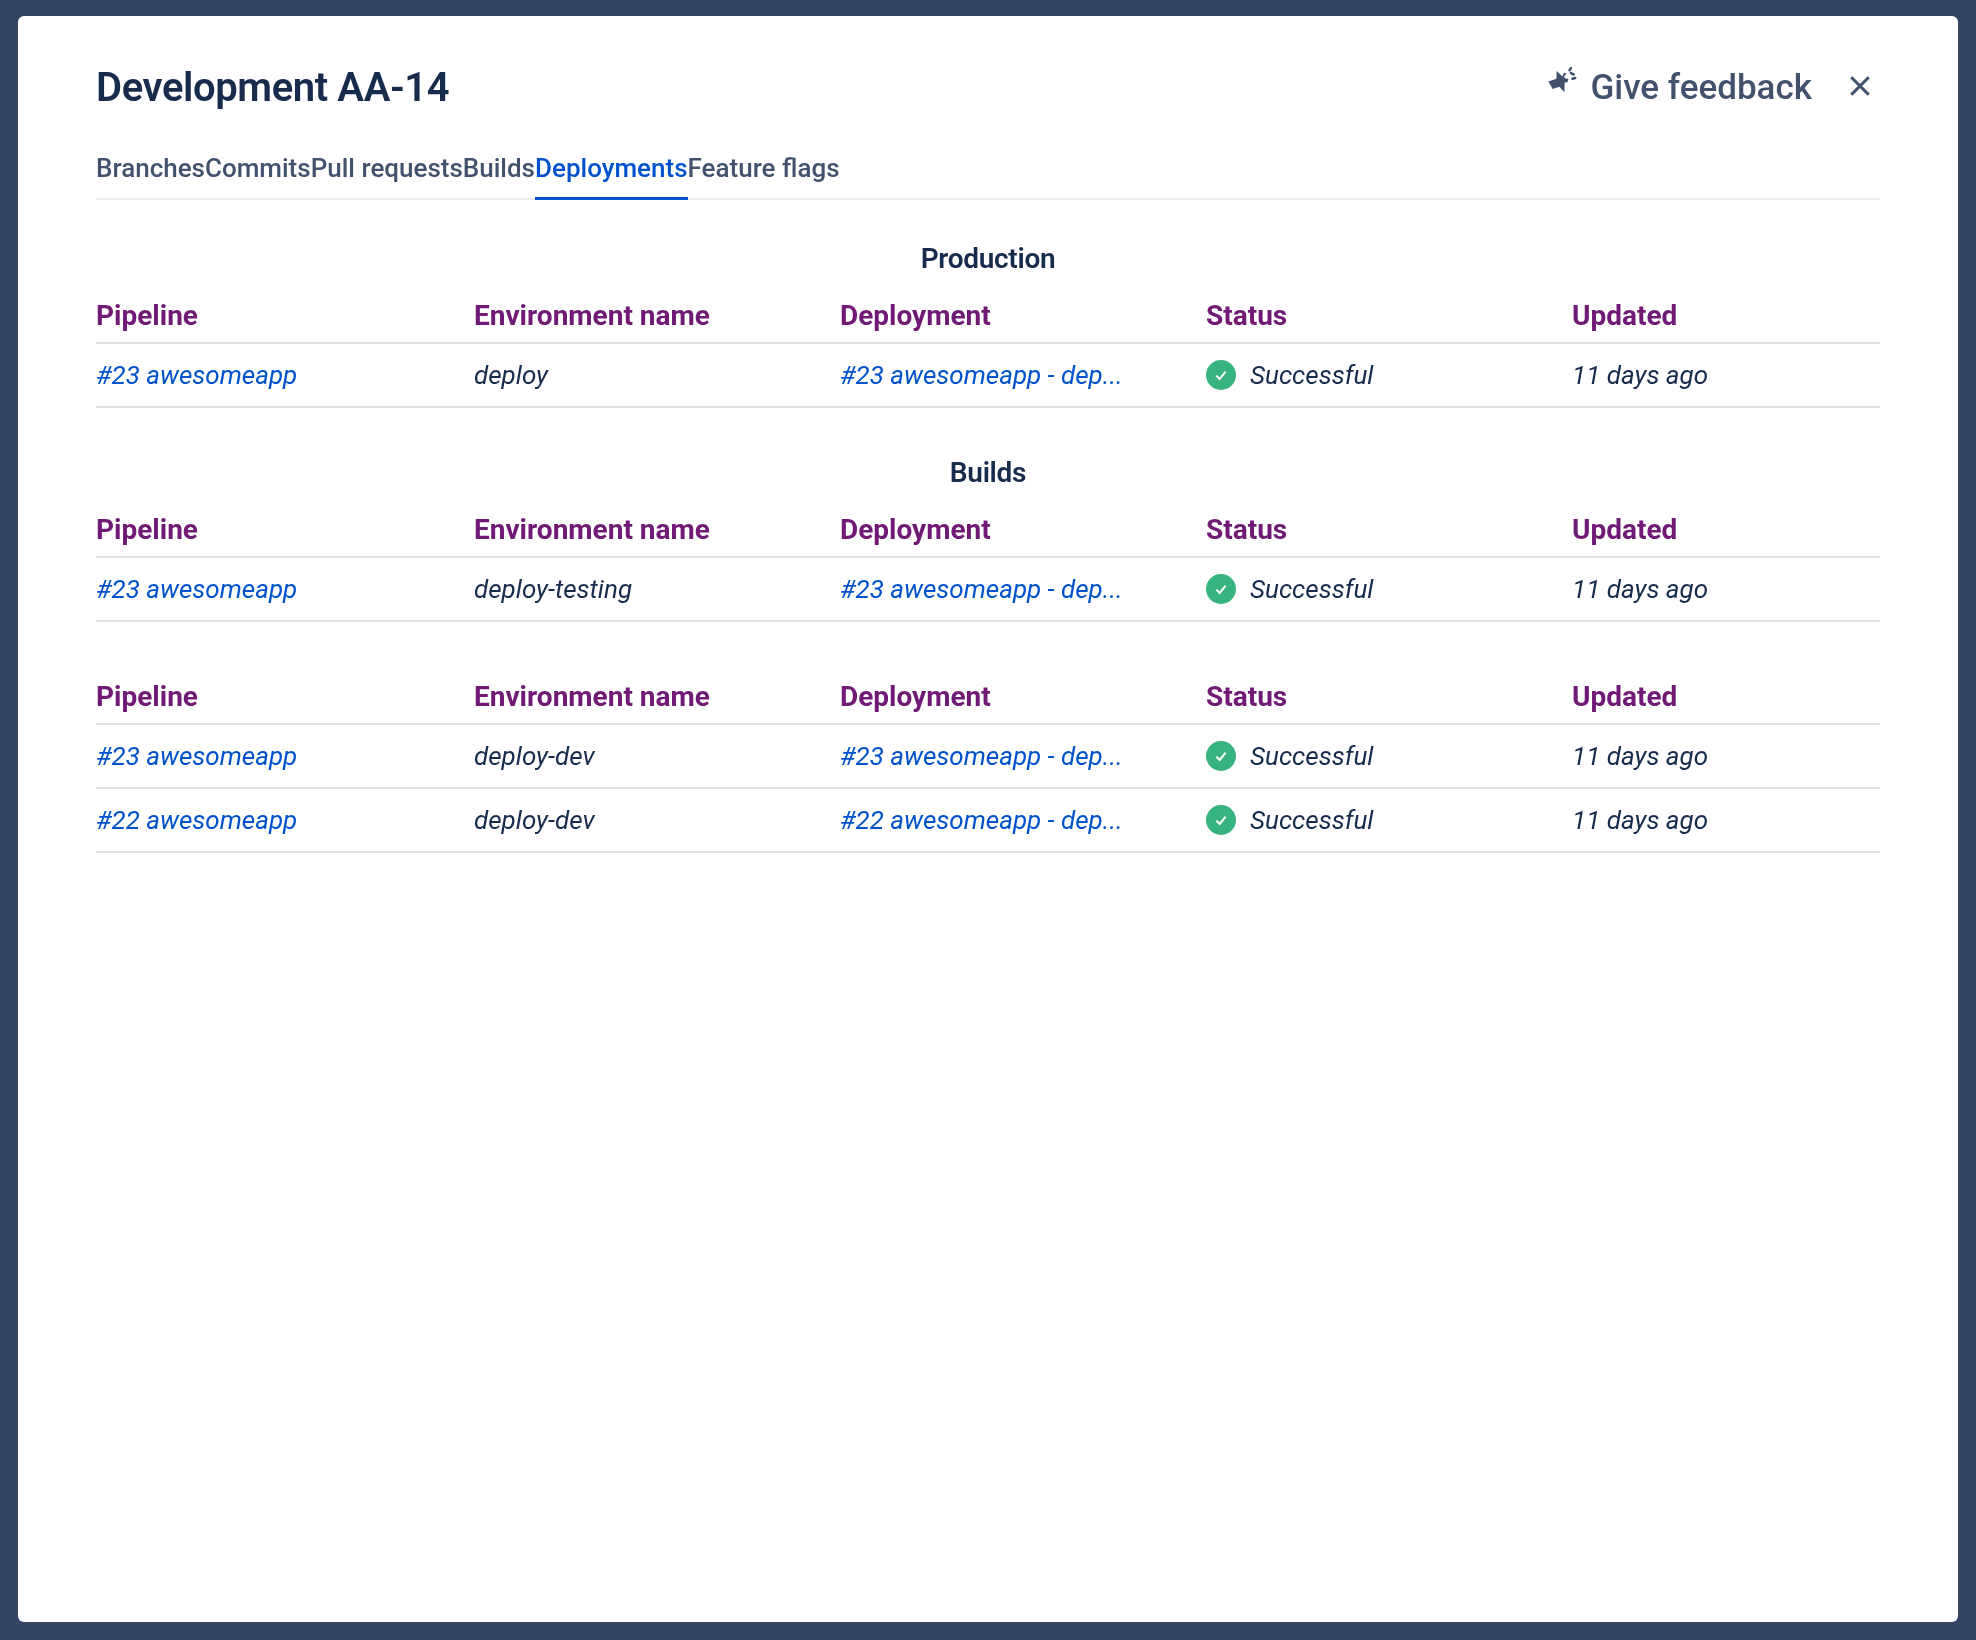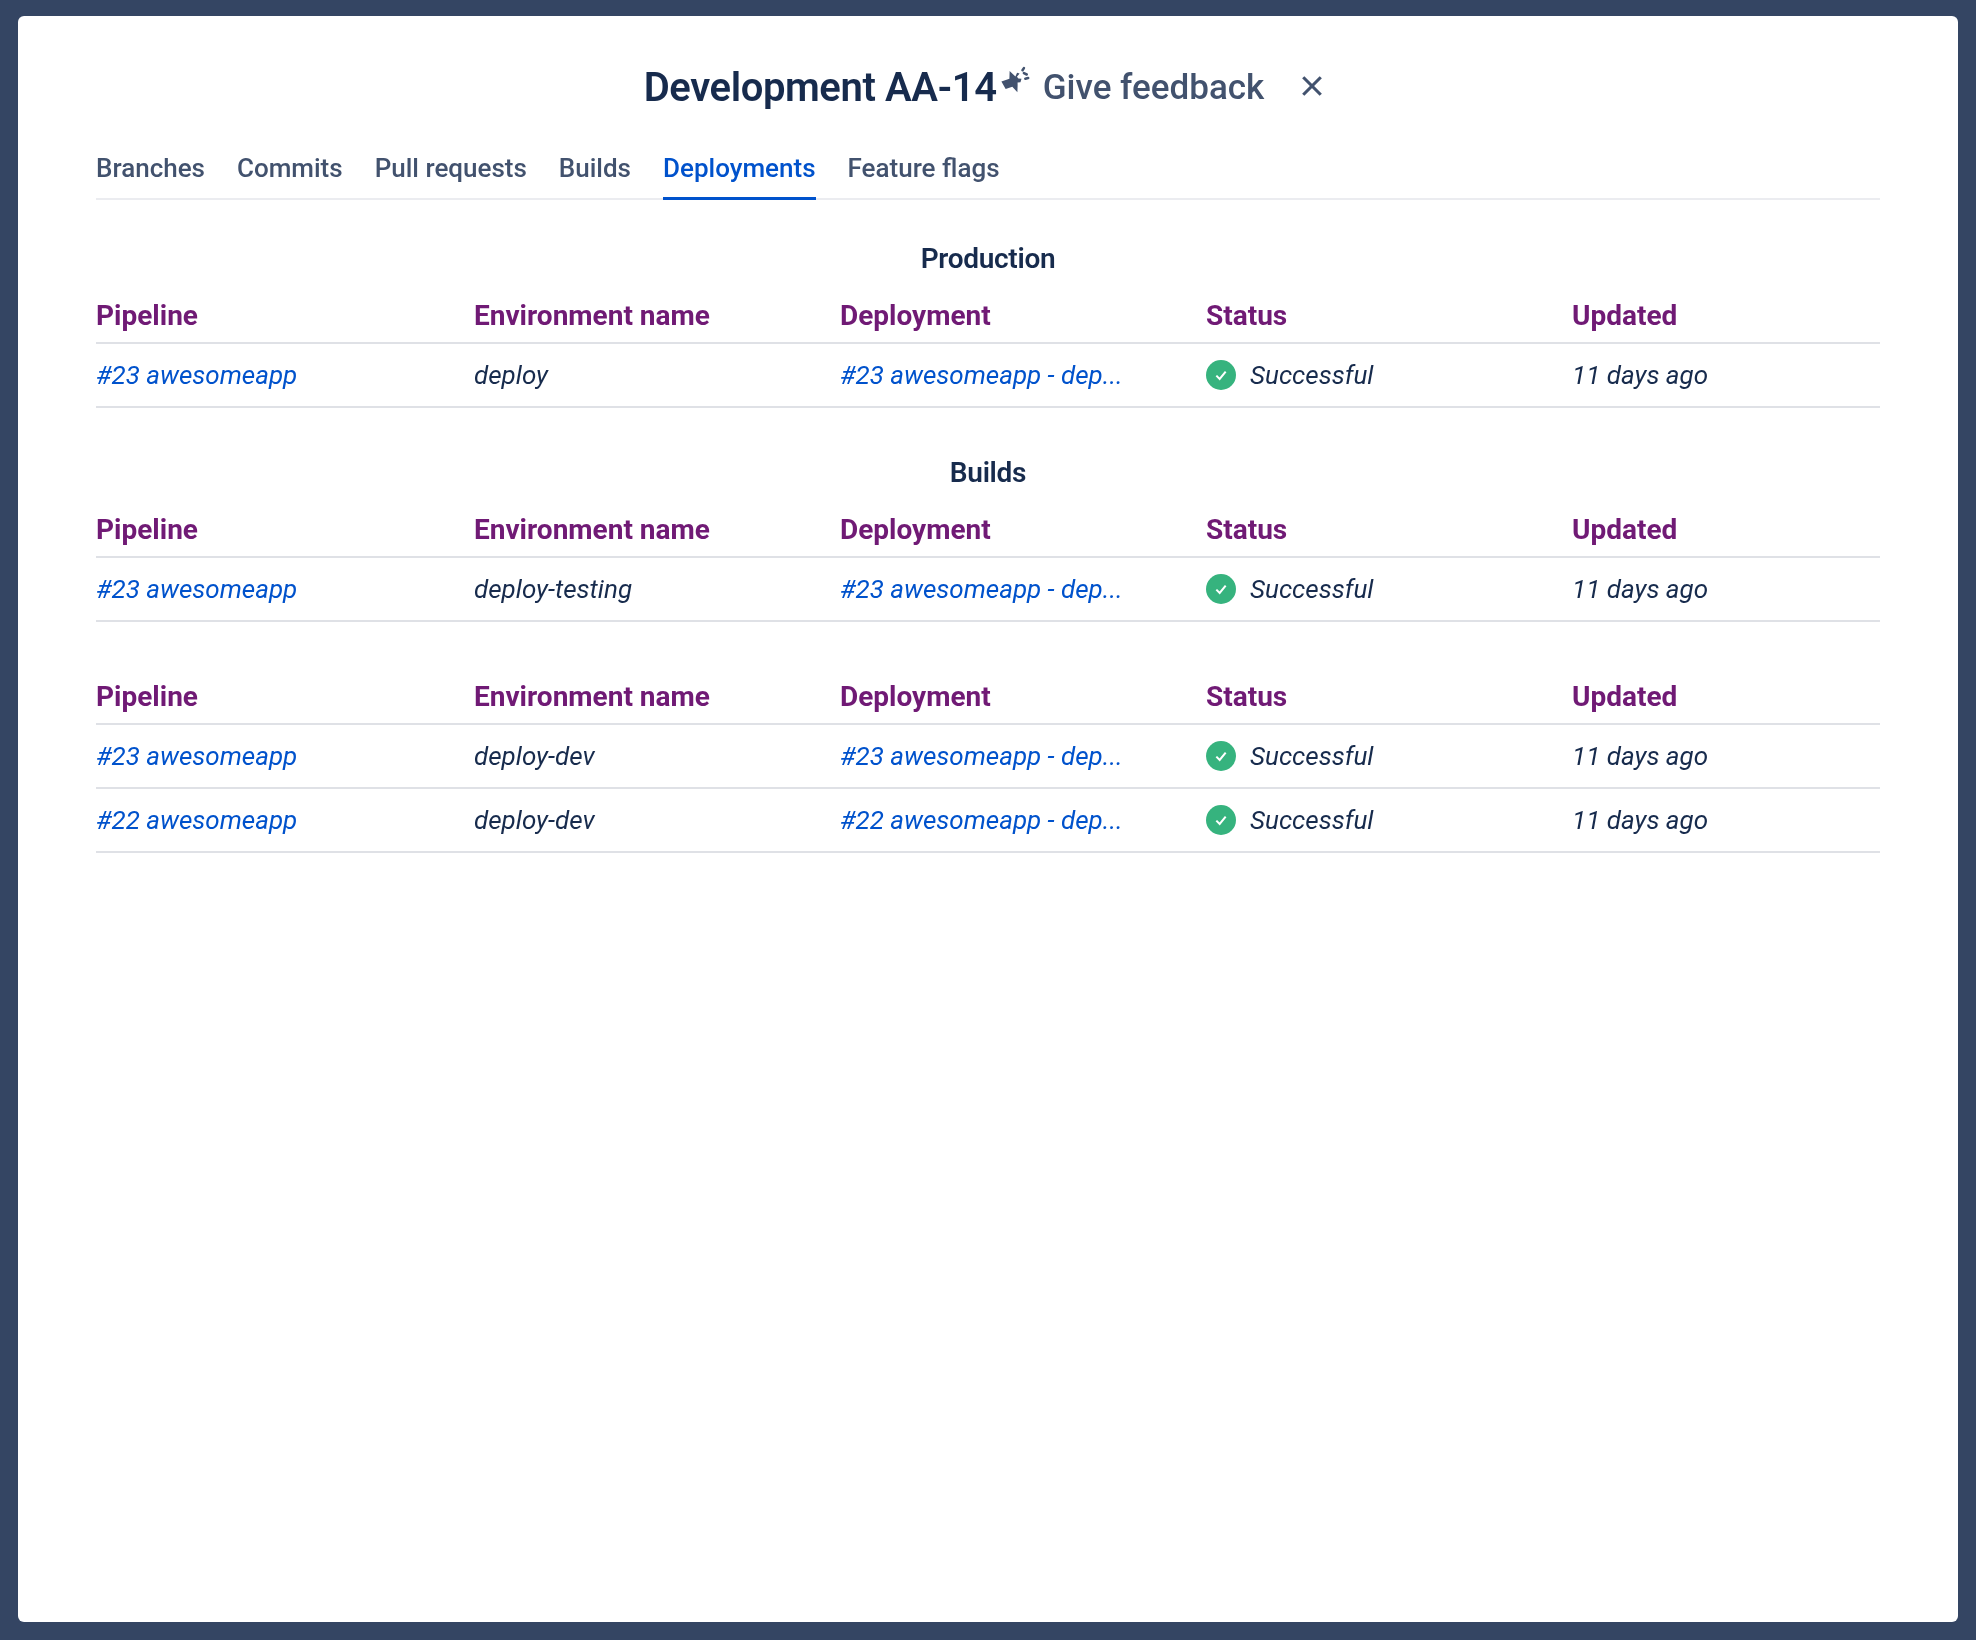--- a/index.html
+++ b/index.html
@@ -28,21 +28,21 @@
       left: 18px;
       right: 18px;
       bottom: 18px;
       background: #ffffff;
       border-radius: 6px;
       padding: 48px 78px 40px 78px;
     }
     .header {
       display: flex;
       align-items: center;
-      justify-content: center;
+      justify-content: space-between;
       margin-bottom: 42px;
     }
     .page-title {
       font-size: 40px;
       font-weight: 600;
       color: #172B4D;
       letter-spacing: -0.4px;
     }
     .header-actions {
       display: flex;
@@ -71,21 +71,20 @@
       cursor: pointer;
       color: #42526E;
     }
     .close-btn svg {
       width: 30px;
       height: 30px;
       stroke-width: 2.5;
     }
     .tabs {
       display: flex;
-      gap: 32px;
       border-bottom: 2px solid #EBECF0;
       margin-bottom: 42px;
       margin-top: 18px;
     }
     .tab {
       padding: 0 0 14px 0;
       font-size: 26px;
       font-weight: 500;
       color: #42526E;
       cursor: pointer;

